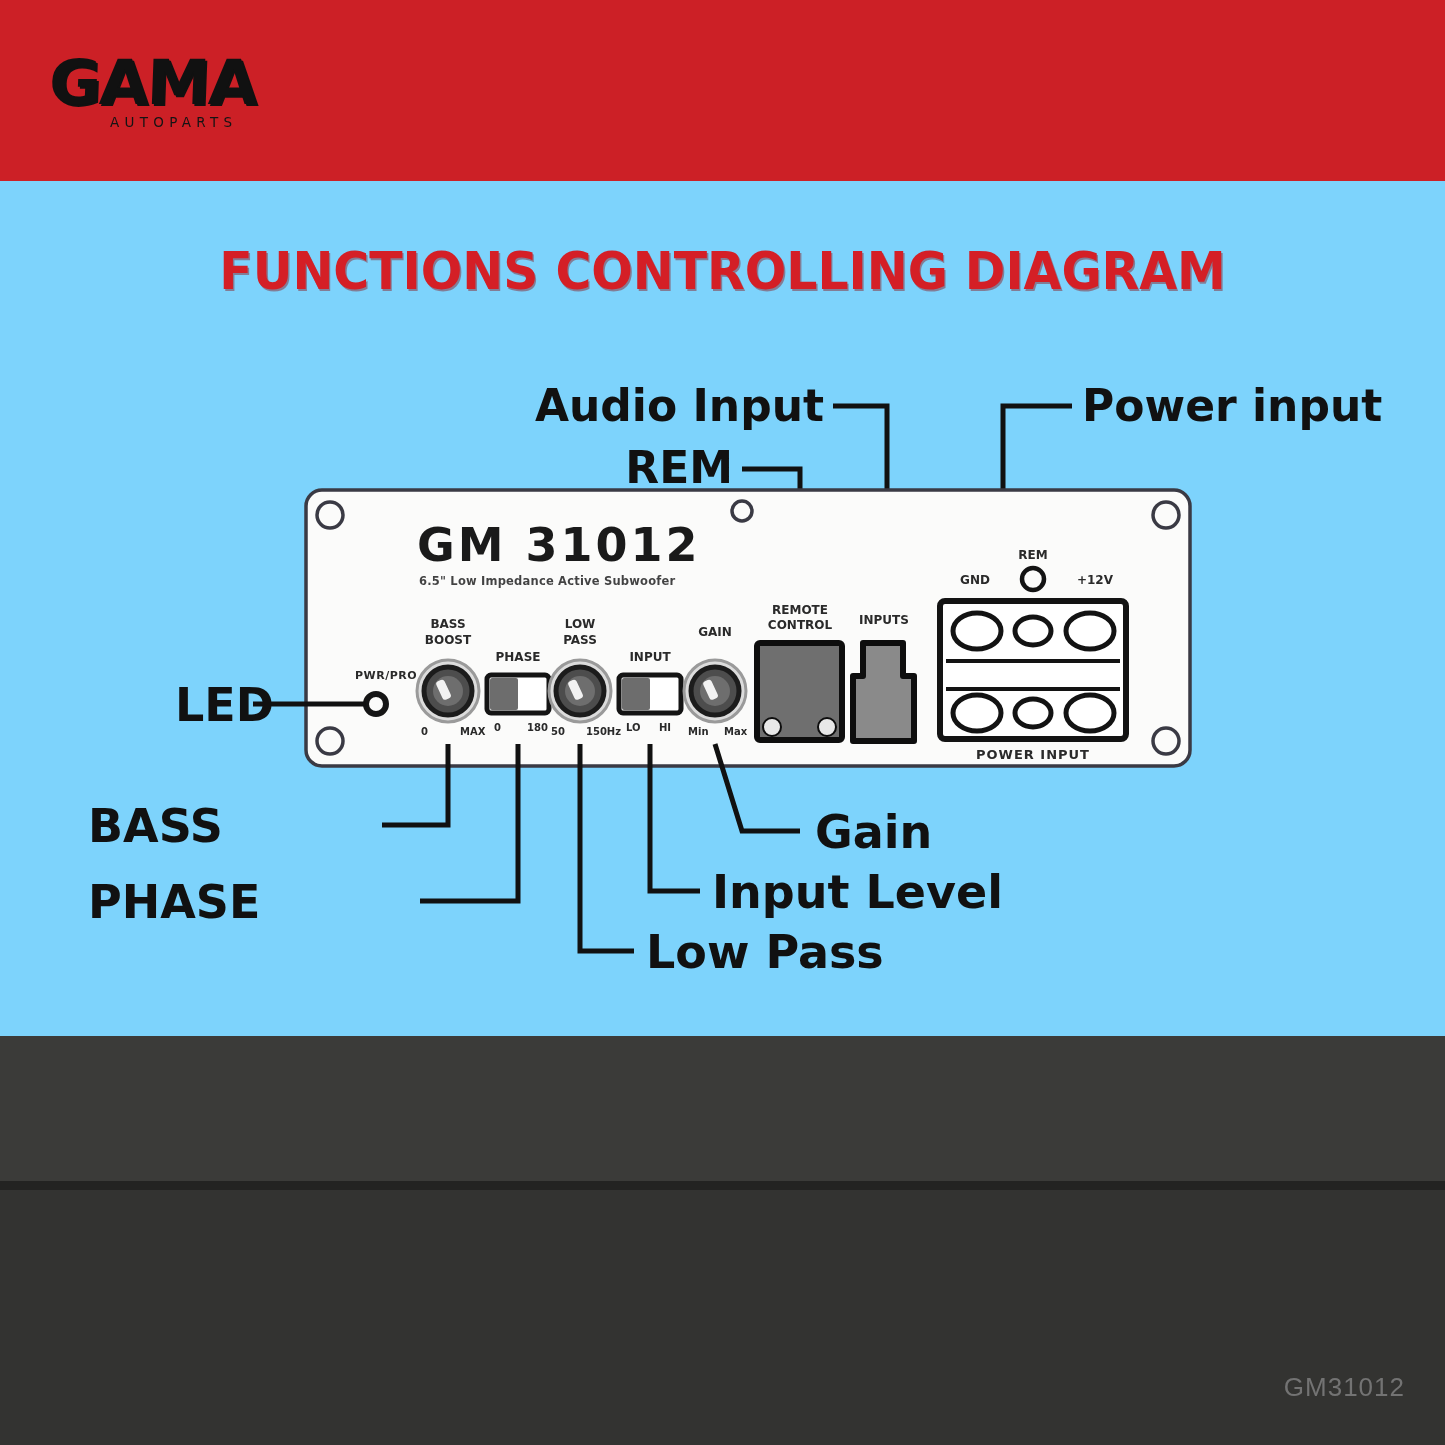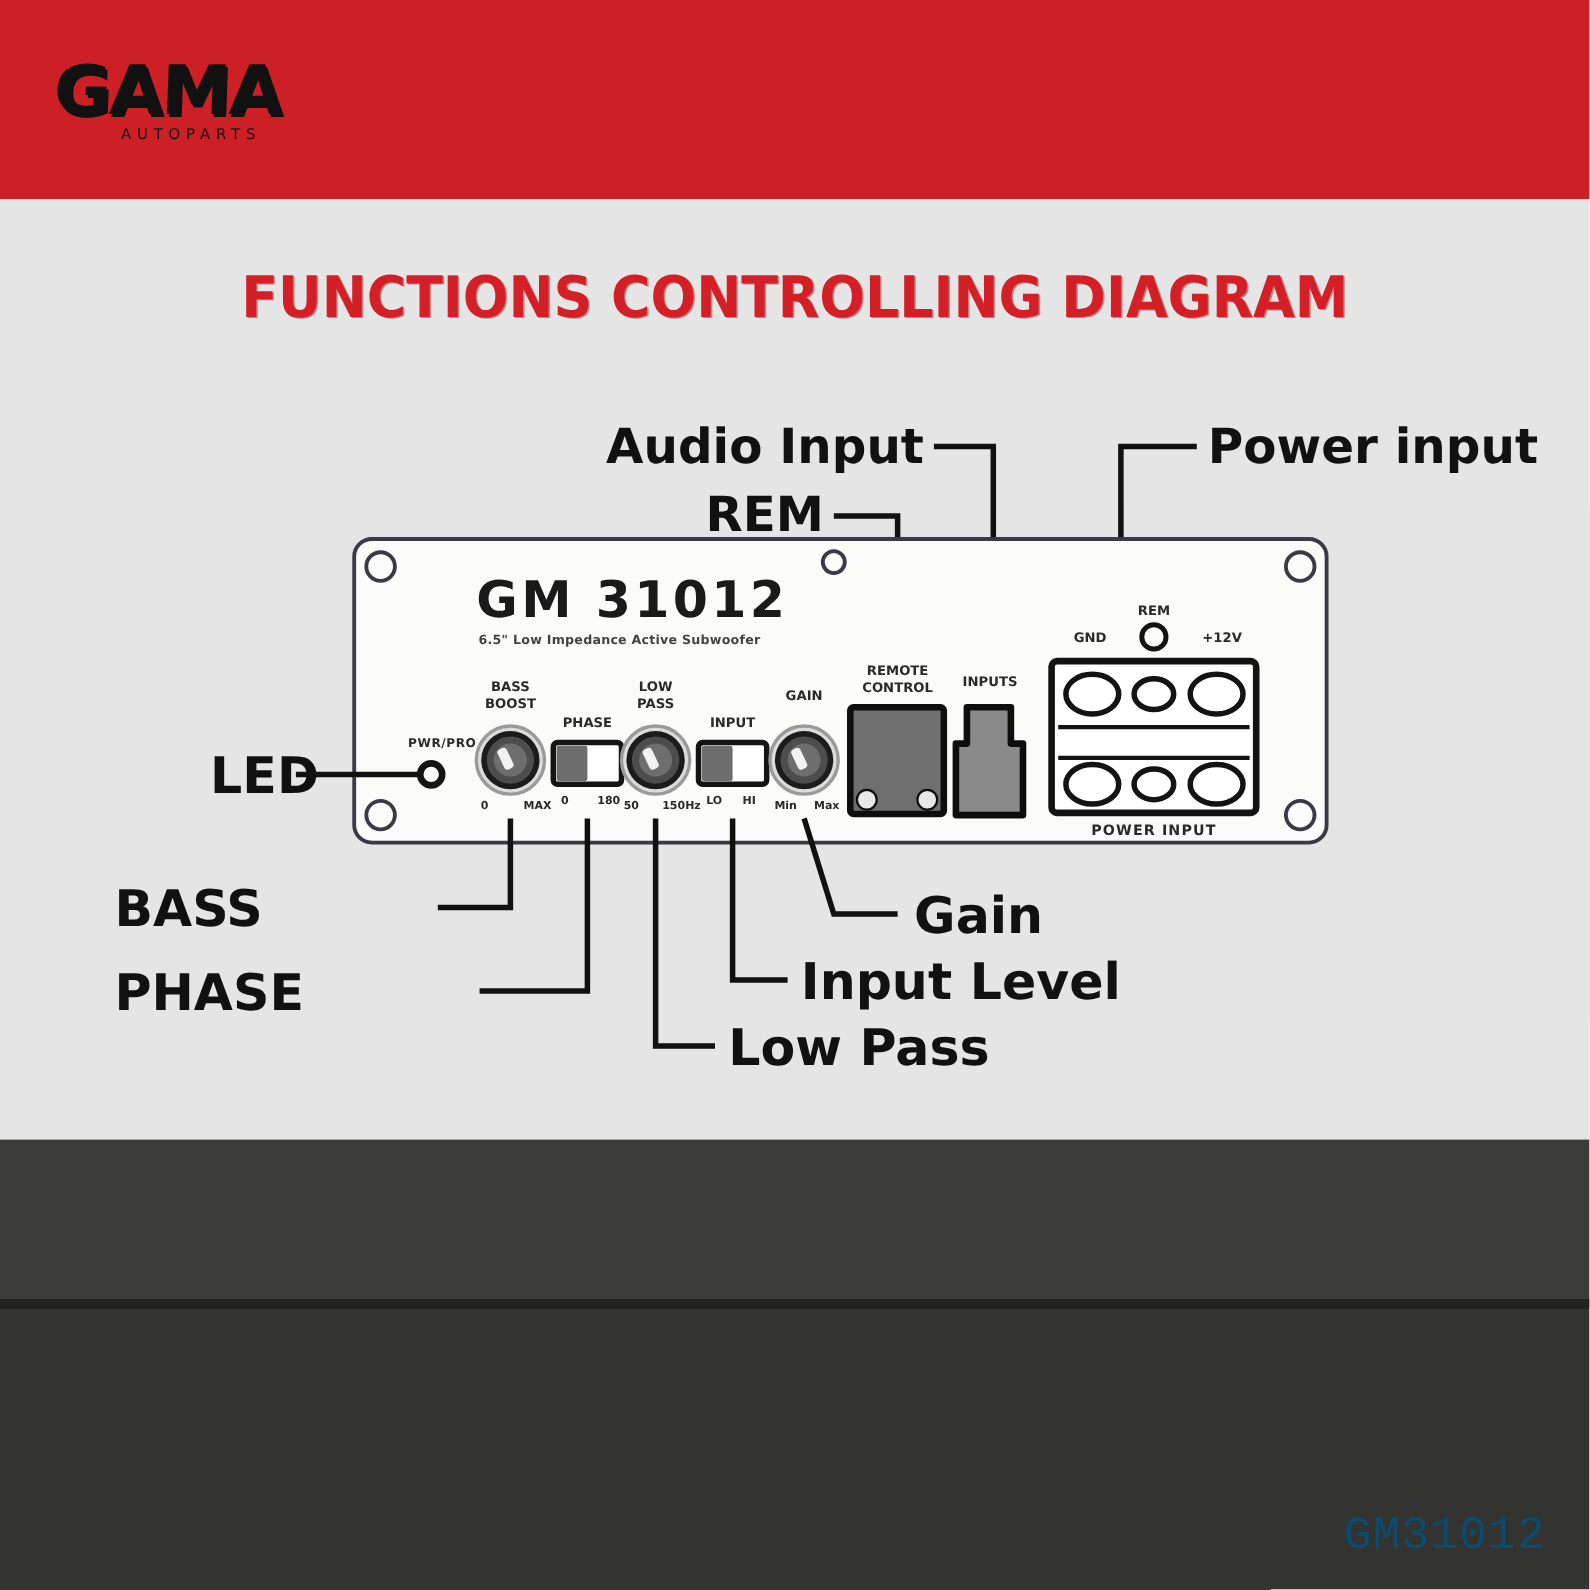--- a/index.html
+++ b/index.html
@@ -30,36 +30,36 @@
   .logo-sub {
     position:absolute; left:58px; top:63px;
     font-size:13.5px; letter-spacing:5.3px; font-weight:normal;
     color:#141414; line-height:14px;
     font-family:"DejaVu Sans", sans-serif;
   }
 
   
   .mid {
     position:absolute; left:0; top:181px; width:1445px; height:855px;
-    background:#e5e5e5;
+    background:#7dd3fc;
   }
   .section-title {
     position:absolute; left:0; top:60px; width:1445px;
     text-align:center;
     font-family:"DejaVu Sans", sans-serif;
     font-size:52px; font-weight:bold;
     color:#d41f26;
     letter-spacing:0px;
     transform:scaleX(0.94);
     text-shadow:1.5px 1.5px 0 rgba(140,20,24,.45);
   }
 
   
   .diagram {
-    position:absolute; left:0; top:150px; width:1364px; height:700px;padding-left:16px;
+    position:absolute; left:0; top:150px; width:1364px; height:700px;
   }
   .diagram svg { display:block; }
 
   
   .calloutTxt {
     font-family:"DejaVu Sans", sans-serif;
     font-weight:bold;
     fill:#111111;
   }
   .panelTxt {
@@ -80,23 +80,23 @@
   .band-sep {
     position:absolute; left:0; top:1181px; width:1445px; height:9px;
     background:#232322;
   }
   .band-lower {
     position:absolute; left:0; top:1190px; width:1445px; height:255px;
     background:#333331;
   }
   .model-no {
     position:absolute; right:40px; top:1372px;
-    font-family:Liberation Mono, monospace;
-    font-size:42px; font-weight:300;
-    color:#0c4a6e;
+    font-family:Liberation Sans, sans-serif;
+    font-size:26px; font-weight:300;
+    color:#737373;
     letter-spacing:1px;
   }
 </style>
 </head>
 <body>
 
 <div class="banner">
   <div class="logo-wrap">
     <div class="logo-mark">GAMA</div>
     <div class="logo-sub">AUTOPARTS</div>

